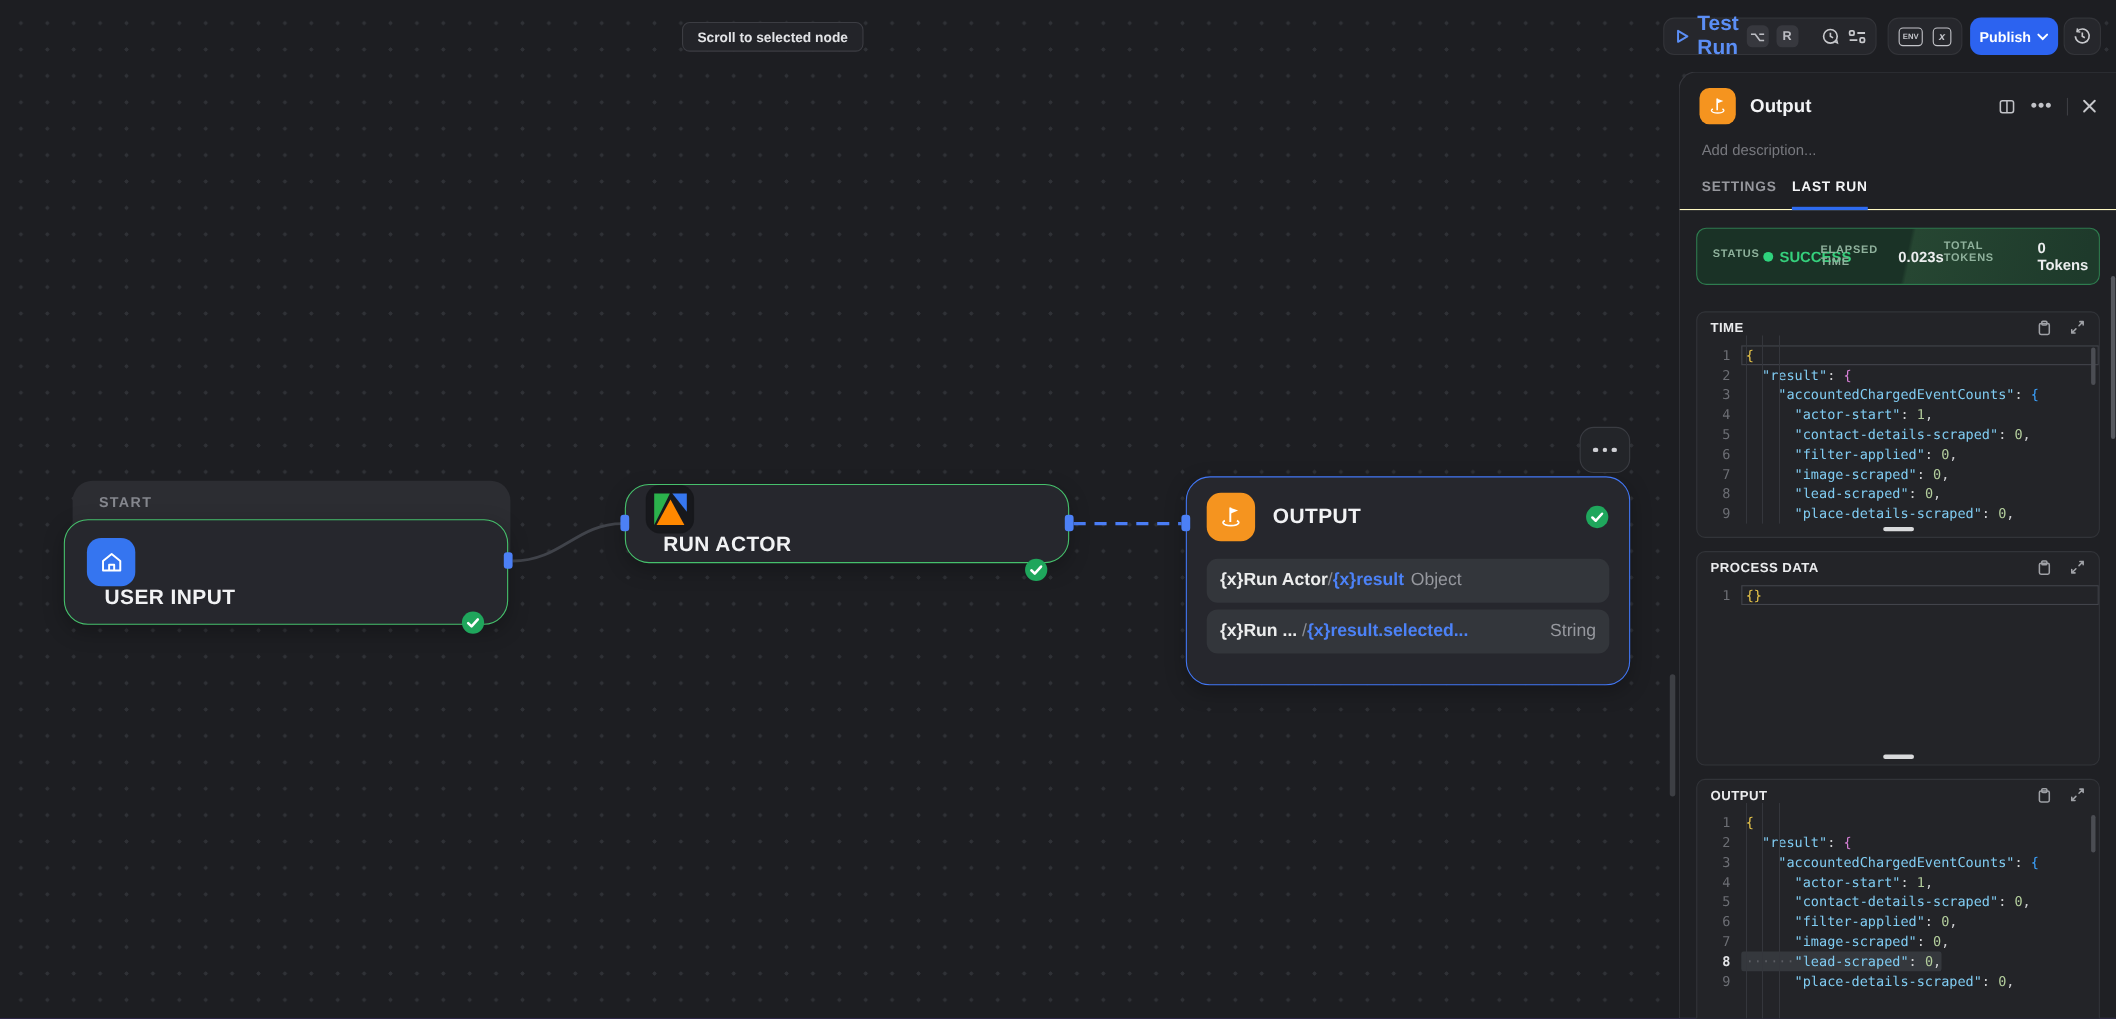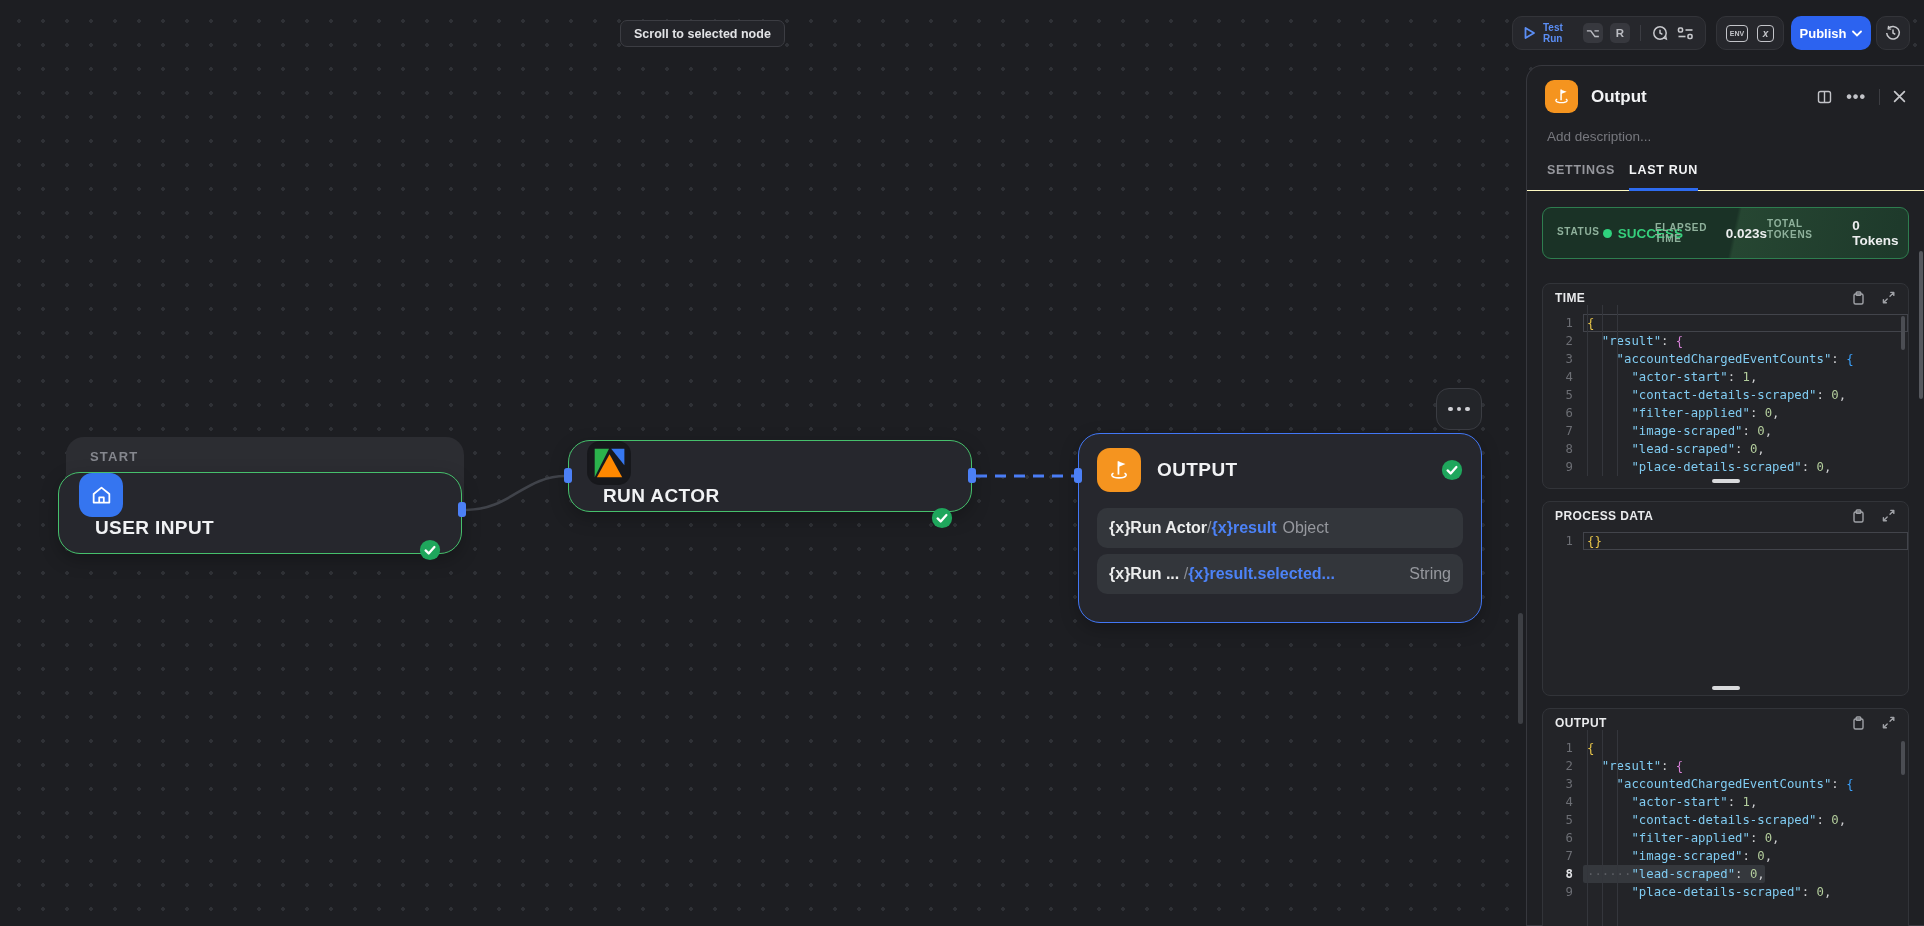--- a/index.html
+++ b/index.html
@@ -17,21 +17,21 @@
   
   .tooltip { position:absolute; left:620px; top:20px; height:27px; padding:0 13px;
     display:flex; align-items:center; background:#232429; border:1px solid #3c3d43;
     border-radius:7px; font-size:12.5px; font-weight:700; color:#e2e3e6; }
 
   
   .tb-group { position:absolute; top:16px; height:34px; background:#26272c;
     border:1px solid #333439; border-radius:10px; display:flex; align-items:center; }
   .tb-run { left:1512px; width:194px; padding:0 10px; gap:7px; }
   .tb-run .play { display:flex; }
-  .tb-runlabel { color:#5b8ef5; font-size:10px; font-weight:700; }
+  .tb-runlabel { color:#5b8ef5; font-size:19px; font-weight:700; }
   .kbd { min-width:20px; height:20px; padding:0 4px; background:#37383e; border-radius:5px;
     color:#bcbdc3; font-size:11.5px; font-weight:700; display:flex; align-items:center; justify-content:center; }
   .tb-div { width:1px; height:16px; background:#3c3d43; margin:0 3px; }
   .tb-icon { display:flex; align-items:center; justify-content:center; width:24px; height:24px; border-radius:6px; }
   .tb-env { left:1716px; width:68px; justify-content:space-evenly; }
   .badge-ico { width:22px; height:17px; border:1.4px solid #c3c4c9; border-radius:4px;
     display:flex; align-items:center; justify-content:center; font-size:7px; font-weight:700; color:#c3c4c9; }
   .badge-x { width:17px; font-size:10px; font-weight:700; font-style:italic; }
   .btn-publish { position:absolute; left:1791px; top:16px; width:80px; height:34px;
     background:#2c63f0; border-radius:10px; display:flex; align-items:center; justify-content:center;
@@ -42,21 +42,21 @@
 
   
   .group-card { position:absolute; left:66px; top:437px; width:398px; height:80px;
     background:#2c2d32; border-radius:18px; }
   .group-label { position:absolute; left:24px; top:12px; font-size:13px; font-weight:700;
     letter-spacing:1.2px; color:#85878e; }
   .node { position:absolute; background:#26272d; border-radius:22px; display:flex; align-items:flex-start;
     box-shadow:0 6px 18px rgba(0,0,0,.25);flex-direction:column; }
   .node-green { border:1.7px solid #46c06c; }
   .node-blue  { border:1.8px solid #4277f5; }
-  .n-user  { left:58px;  top:472px; width:404px; height:82px; padding:0 20px; }
+  .n-user  { left:58px;  top:472px; width:404px; height:96px; padding:16px 20px; }
   .n-actor { left:568px; top:440px; width:404px; height:72px; padding:0 18px; }
   .n-output{ left:1078px; top:433px; width:404px; height:190px; flex-direction:column; align-items:stretch; padding:14px 18px; }
   .n-head { display:flex; align-items:center; }
   .n-ico { width:44px; height:44px; border-radius:13px; display:flex; align-items:center; justify-content:center; flex:none; }
   .ico-blue { background:#3575f0; }
   .ico-orange { background:#f5941f; }
   .ico-apify { background:#17181c; }
   .n-title { margin-left:16px; font-size:19px; font-weight:700; letter-spacing:.4px; color:#f1f2f4; }
   .n-check { margin-left:auto; display:flex; }
   .chip-row { height:40px; margin-top:6px; background:#33363b; border-radius:10px;

